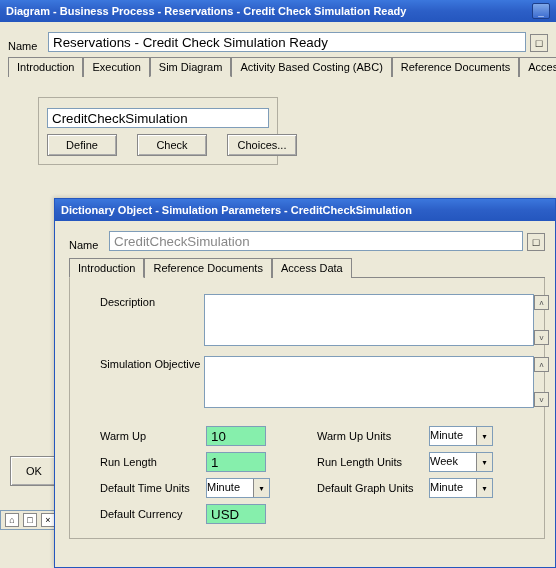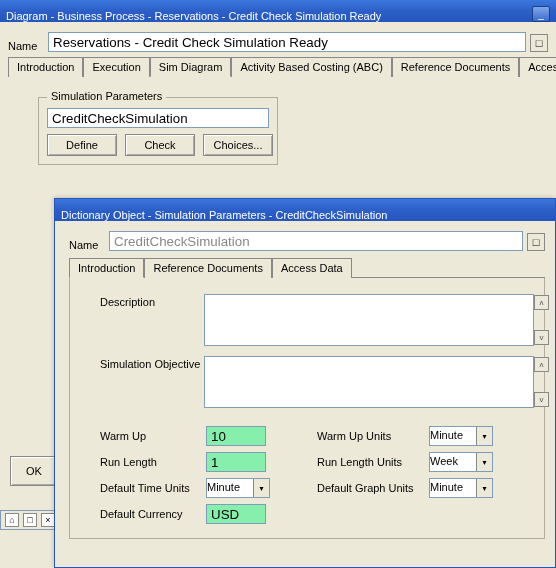--- a/index.html
+++ b/index.html
@@ -11,23 +11,23 @@
     width: 556px;
     height: 568px;
     overflow: hidden;
     position: relative;
   }
   .titlebar {
     background: linear-gradient(to bottom, #3B77DD 0%, #2C5FC7 50%, #2456BE 100%);
     color: #fff;
     height: 22px;
     display: flex;
-    align-items: flex-end;
+    align-items: center;
     padding: 0 6px;
-    font-weight: normal;
+    font-weight: bold;
     font-size: 11px;
     justify-content: space-between;
   }
   .titlebar .controls { display: flex; gap: 2px; }
   .winbtn {
     width: 18px; height: 16px;
     background: linear-gradient(to bottom,#7fa8e8,#3b6bcf);
     border: 1px solid #1d3f8a;
     border-radius: 2px;
     color: #fff;
@@ -79,21 +79,21 @@
     position: relative;
   }
   .groupbox .legend {
     position: absolute;
     top: -8px; left: 8px;
     background: #ECE9D8;
     padding: 0 4px;
     font-size: 11px;
   }
   .groupbox .field { width: 100%; }
-  .btnrow { display:flex; gap:8px; margin-top:6px; }
+  .btnrow { display:flex; gap:20px; margin-top:6px; }
   .btn {
     min-width: 70px;
     height: 22px;
     background: #ECE9D8;
     border: 1px solid #888;
     box-shadow: inset 1px 1px 0 #fff, inset -1px -1px 0 #aaa;
     cursor: pointer;
     font: inherit;
   }
   .inner-window {
@@ -174,21 +174,20 @@
   <div class="tabstrip">
     <div class="tab">Introduction</div>
     <div class="tab">Execution</div>
     <div class="tab active">Sim Diagram</div>
     <div class="tab">Activity Based Costing (ABC)</div>
     <div class="tab">Reference Documents</div>
     <div class="tab">Access Data</div>
   </div>
 
   <div class="groupbox">
-    <div class="legend">Simulation Parameters</div>
     <input class="field" value="CreditCheckSimulation" style="">
     <div class="btnrow">
       <button class="btn">Define</button>
       <button class="btn">Check</button>
       <button class="btn">Choices...</button>
     </div>
   </div>
 </div>
 
 <div class="okrow">

